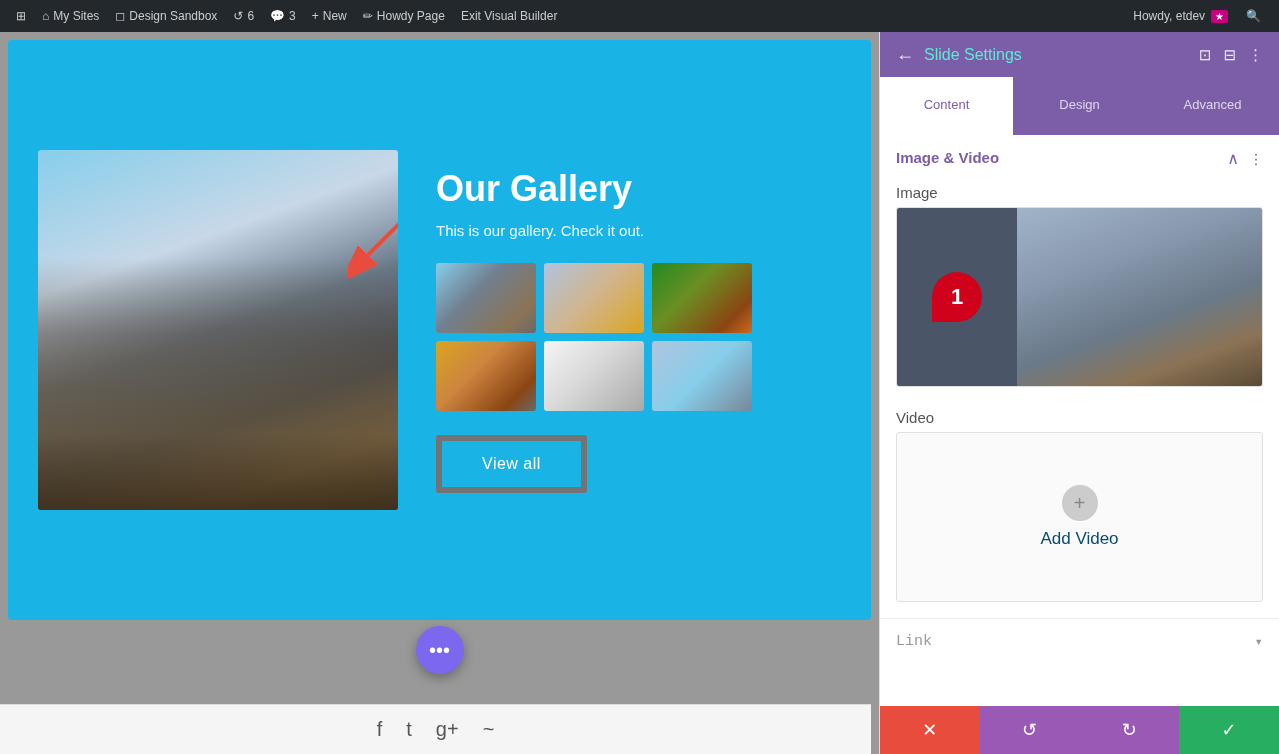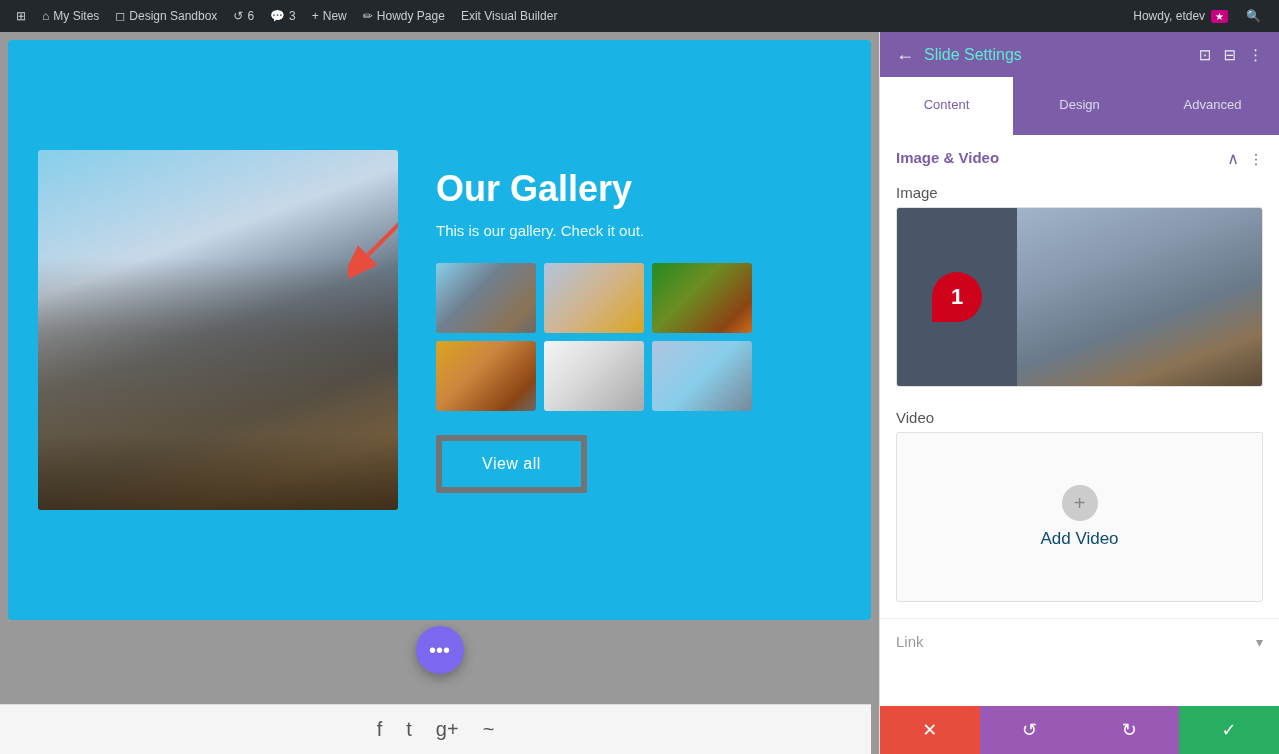--- a/index.html
+++ b/index.html
@@ -365,20 +365,21 @@
     .link-section {
       border-top: 1px solid #eee;
       padding: 0 16px;
     }
     .link-section-header {
       display: flex;
       align-items: center;
       justify-content: space-between;
       padding: 14px 0;
       cursor: pointer;
+      font-family: Liberation Mono, monospace;
     }
     .link-section-title {
       font-size: 15px;
       color: #999;
       font-weight: 500;
     }
     .link-chevron { color: #999; font-size: 14px; }
 
     
     #panel-footer {

